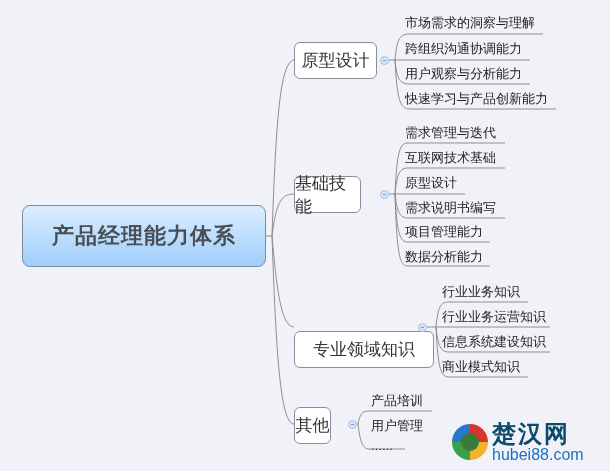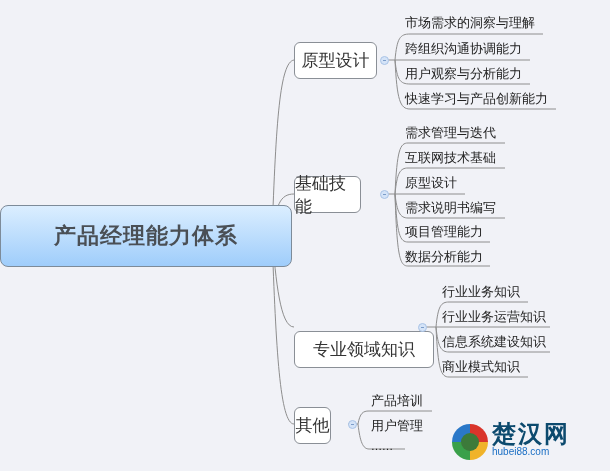--- a/index.html
+++ b/index.html
@@ -1,33 +1,33 @@
 <!DOCTYPE html>
 <html><head>
 <meta charset="utf-8">
 <style>
   html, body { margin:0; padding:0; }
   body { width:610px; height:471px; background:#f1f2f7; position:relative; overflow:hidden;
          font-family:"DejaVu Sans", sans-serif; color:#333; }
   svg.lines { position:absolute; left:0; top:0; width:610px; height:471px; }
-  .root { position:absolute; left:0; top:205px; width:292px; height:62px; box-sizing:border-box;
+  .root { position:absolute; left:22px; top:205px; width:244px; height:62px; box-sizing:border-box;
           border:1px solid #7d8b99; border-radius:8px;
           background:linear-gradient(#dbeeff, #9fcdfb);
           display:flex; align-items:center; justify-content:center;
           font-size:22px; font-weight:bold; color:#4a4f55; letter-spacing:1px; }
   .branch { position:absolute; box-sizing:border-box; border:1px solid #8a8f96; border-radius:6px;
             background:#fff; display:flex; align-items:center; justify-content:center;
             font-size:17px; color:#333; height:37px; }
   .leaf { position:absolute; font-size:13px; color:#222; white-space:nowrap; }
   .toggle { position:absolute; width:9px; height:9px; border-radius:50%; background:#d4e3f7;
             border:1px solid #a9c3e6; box-sizing:border-box; }
   .toggle::after { content:""; position:absolute; left:2px; top:3px; width:3px; height:1px; background:#7b9cc9; }
   .logo { position:absolute; left:452px; top:418px; width:155px; height:50px; }
   .logo-cn { position:absolute; left:40px; top:0; font-size:24px; font-weight:bold; color:#0c4a6e; letter-spacing:2px; }
-  .logo-en { position:absolute; left:40px; top:28px; font-size:10px; color:#1b6fc4; font-family:"Liberation Sans", sans-serif; }
+  .logo-en { position:absolute; left:40px; top:28px; font-size:16px; color:#1b6fc4; font-family:"Liberation Sans", sans-serif; }
   .logo-icon { position:absolute; left:0; top:6px; width:36px; height:36px; border-radius:50%;
                background:conic-gradient(#d9342b 0 25%, #f0b32a 0 50%, #3aa04a 0 75%, #2a78c8 0); }
   .logo-icon::after { content:""; position:absolute; left:9px; top:9px; width:18px; height:18px; border-radius:50%; background:#3c7a3a; }
 </style>
 </head>
 <body>
 
 <svg class="lines" viewBox="0 0 610 471">
   <g fill="none" stroke="#8e8e8e" stroke-width="1">
 

